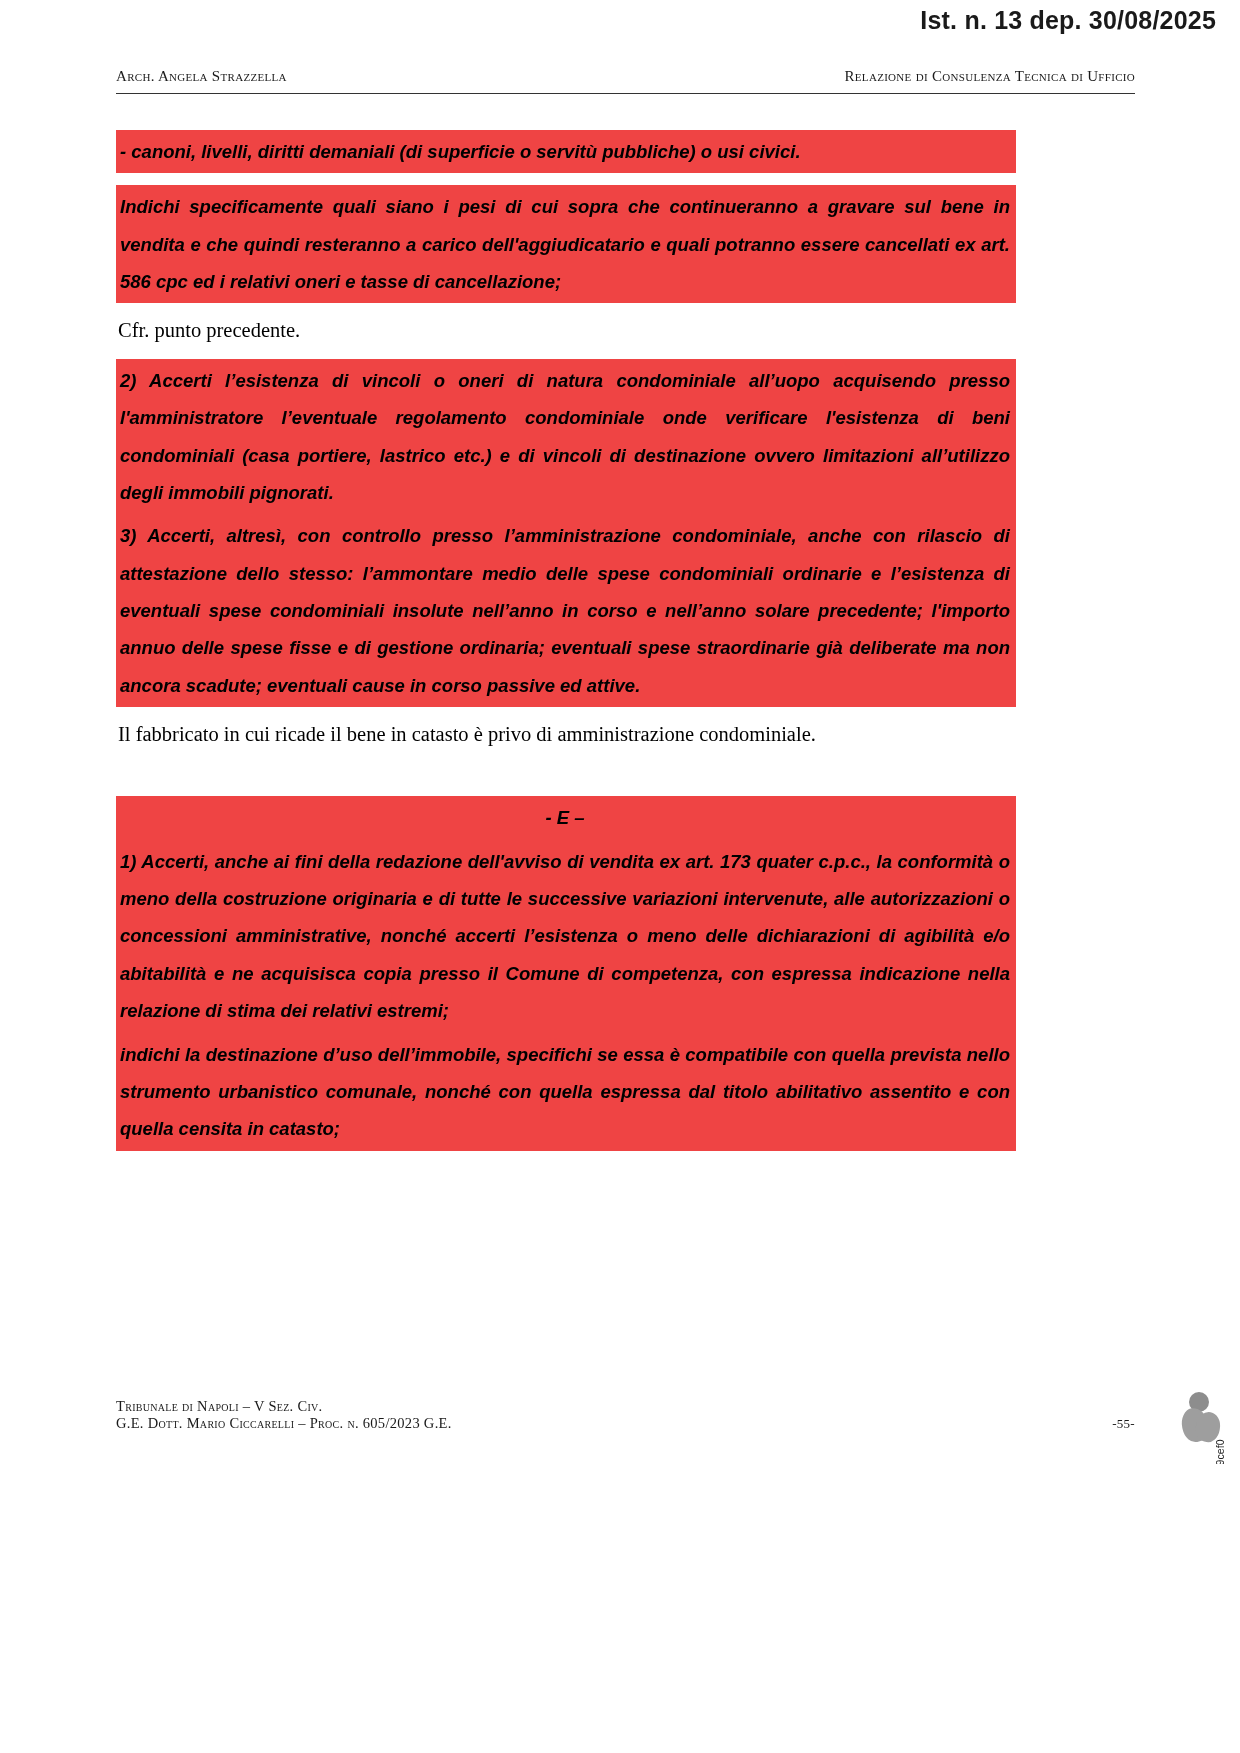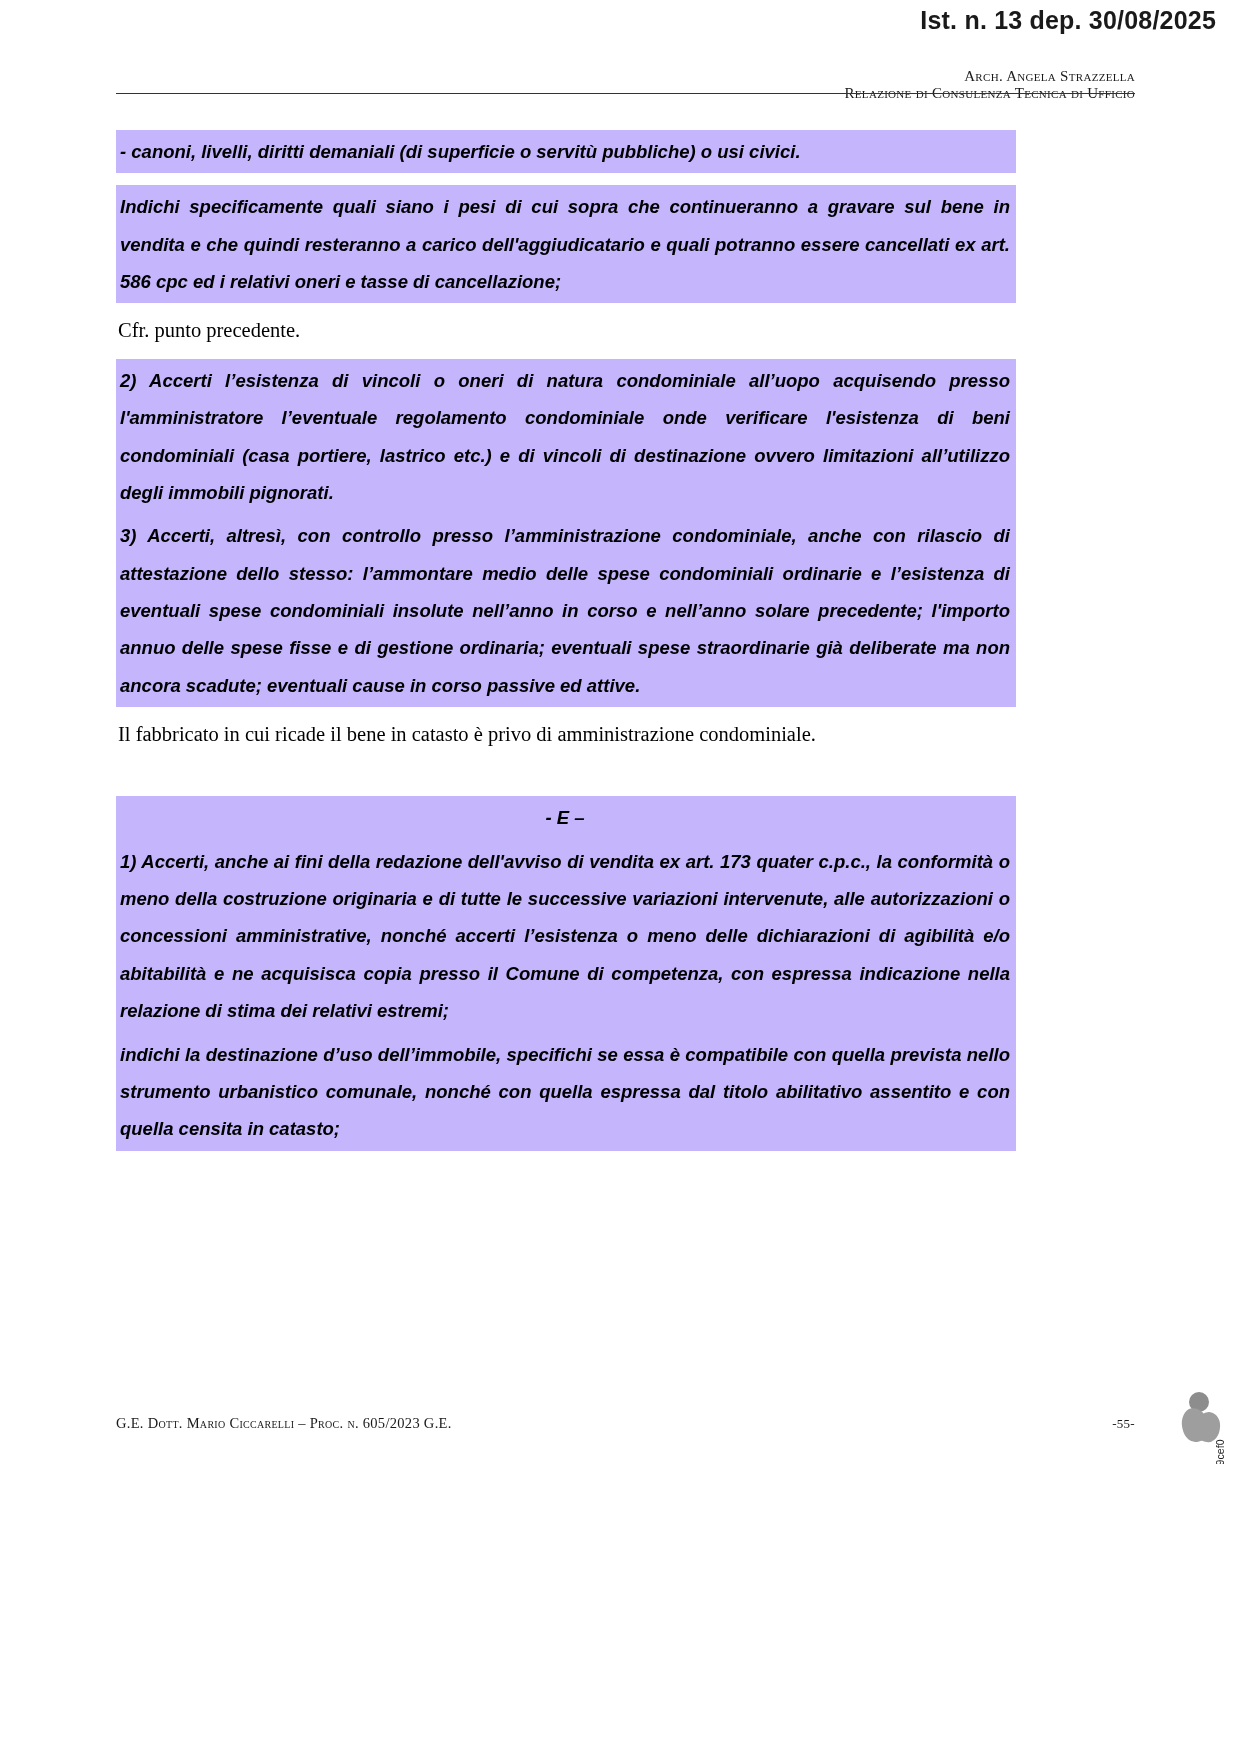--- a/index.html
+++ b/index.html
@@ -36,21 +36,20 @@
     top: 68px;
     left: 116px;
     right: 105px;
     display: flex;
     justify-content: space-between;
     align-items: flex-end;
     font-variant: small-caps;
     font-size: 15px;
     color: #1a1a1a;
     padding-bottom: 4px;
-    flex-direction: column;
   }
   .header-rule {
     position: absolute;
     top: 93px;
     left: 116px;
     right: 105px;
     border-bottom: 1px solid #333;
   }
   .header .left { letter-spacing: 0.3px; }
   .header .right { letter-spacing: 0.3px; }
@@ -70,21 +69,21 @@
   }
 
   .plain {
     text-align: justify;
     text-justify: inter-word;
     font-family: "Liberation Serif", serif;
     padding: 2px 4px 2px 2px;
   }
 
   .quote {
-    background: #c4b5fd;
+    background: #ef4444;
     font-family: "Liberation Sans", sans-serif;
     font-style: italic;
     font-weight: bold;
     font-size: 18.5px;
     line-height: 2.02;
     text-align: justify;
     text-justify: inter-word;
     padding: 3px 6px 3px 4px;
     box-sizing: border-box;
   }
@@ -190,20 +189,21 @@
     <p class="quote center">-  E –</p>
 
     <p class="quote">1) Accerti, anche ai fini della redazione dell'avviso di vendita ex art. 173 quater c.p.c., la conformità o meno della costruzione originaria e di tutte le successive variazioni intervenute, alle autorizzazioni o concessioni amministrative, nonché accerti l’esistenza o meno delle dichiarazioni di agibilità e/o abitabilità e ne acquisisca copia presso il Comune di competenza, con espressa indicazione nella relazione di stima dei relativi estremi;</p>
     <p class="quote">indichi la destinazione d’uso dell’immobile, specifichi se essa è compatibile con quella prevista nello strumento urbanistico comunale, nonché con quella espressa dal titolo abilitativo assentito e con quella censita in catasto;</p>
 
   </div>
 
   <div class="vstrip">Firmato Da: STRAZZELLA ANGELA Emesso Da: ARUBAPEC S.P.A. NG CA 3 Serial#: 42894d62eaebb4887bd847d44079cef0</div>
 
   <div class="footer">
+    <div class="line1">Tribunale di Napoli – V Sez. Civ.</div>
     <div class="row2">
       <div>G.E. Dott. Mario Ciccarelli – Proc. n. 605/2023 G.E.</div>
       <div class="pagenum">-55-</div>
     </div>
   </div>
 
   <div class="seal">
     <div class="b3"></div>
     <div class="b1"></div>
     <div class="b2"></div>

